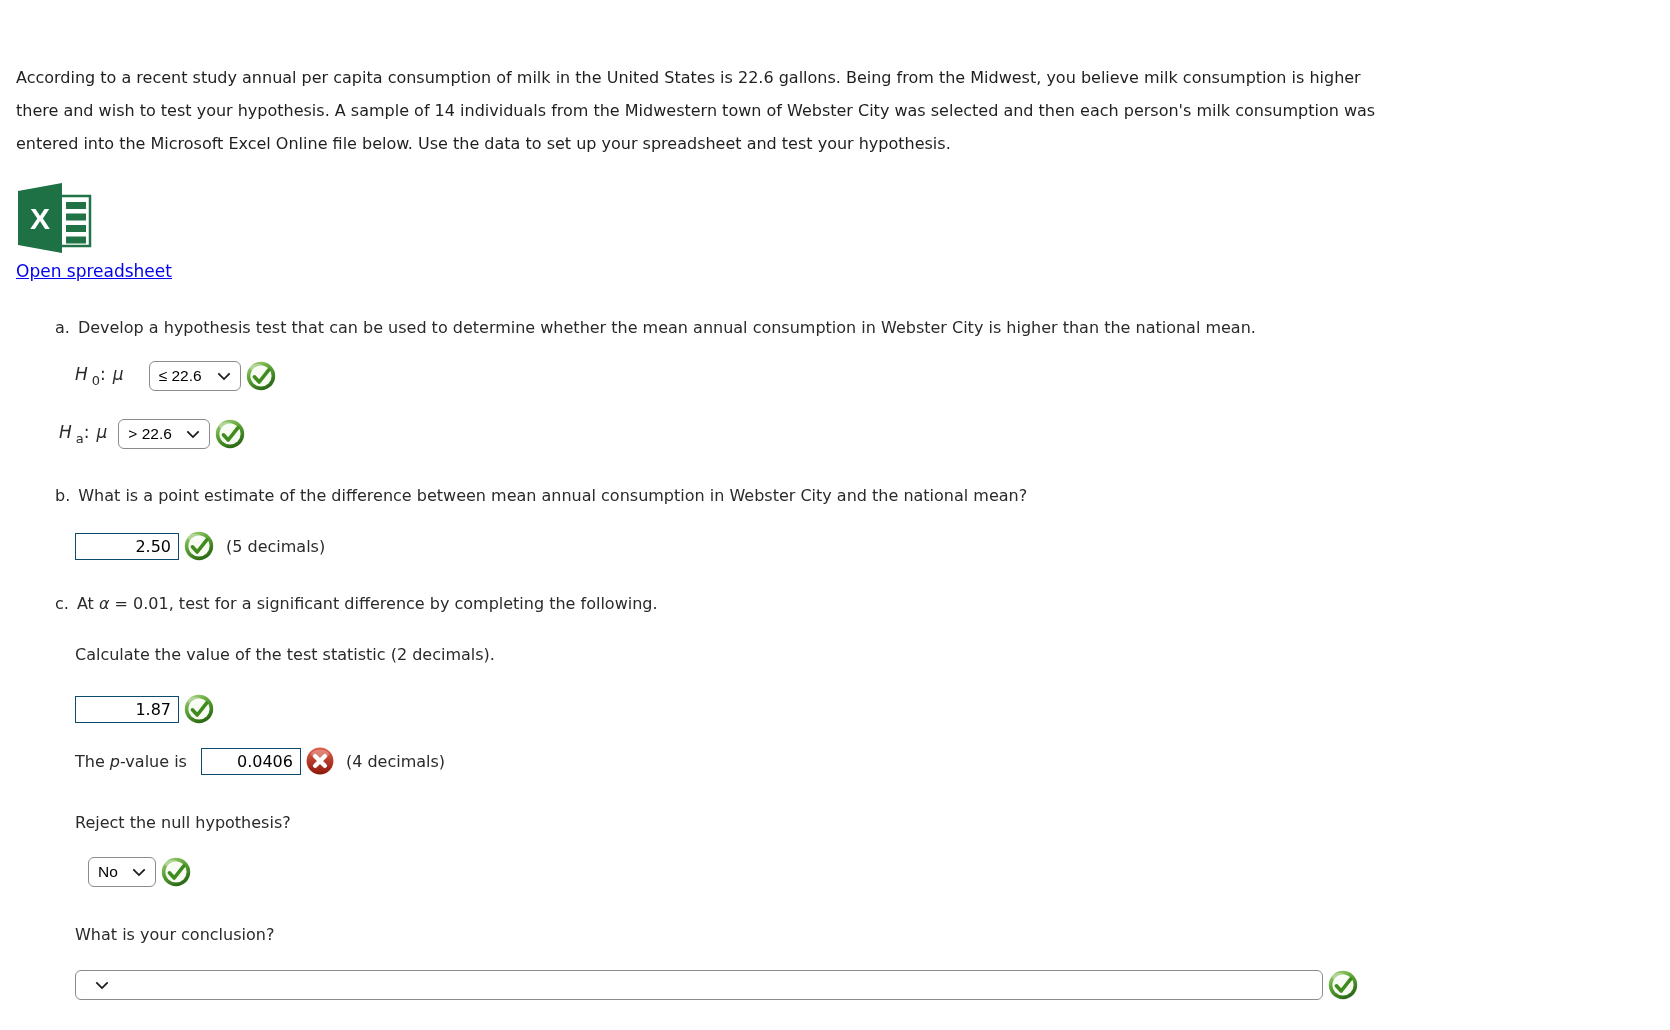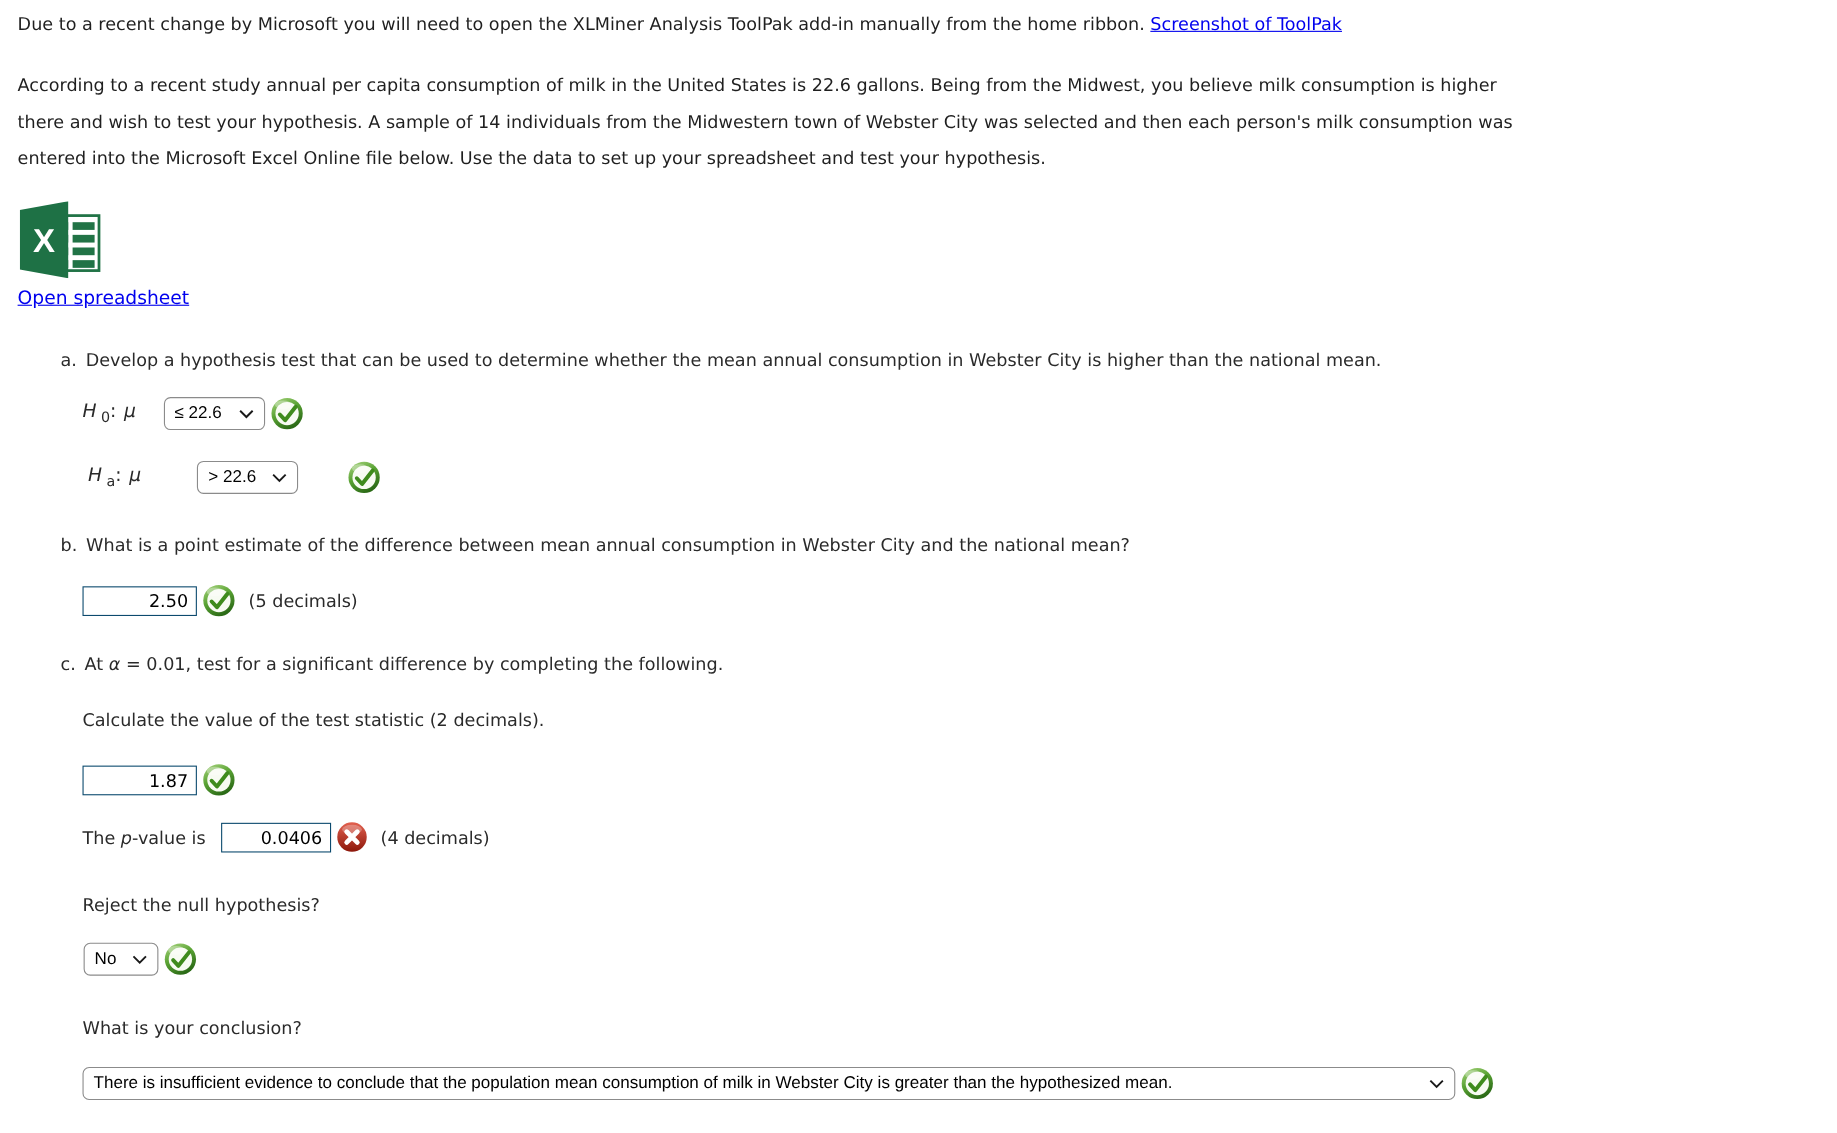--- a/index.html
+++ b/index.html
@@ -56,21 +56,20 @@
       <path d="M9.2 9.2 L18.8 18.8 M18.8 9.2 L9.2 18.8" stroke="#ffffff" stroke-width="4.4" stroke-linecap="round"></path>
     </g>
     <g id="ic-chevron">
       <polyline points="1.5,1.5 8,8 14.5,1.5" fill="none" stroke="#1a1a1a" stroke-width="2"></polyline>
     </g>
   </defs>
 </svg>
 
 <div id="page">
 
-  <div class="abs para" style="left:16px;top:12px;"><span>Due to a recent change by Microsoft you will need to open the XLMiner Analysis ToolPak add-in manually from the home ribbon.</span> <a class="link">Screenshot of ToolPak</a></div>
 
   <div class="abs" style="left:16px;top:61px;">
     <div class="p2line">According to a recent study annual per capita consumption of milk in the United States is 22.6 gallons. Being from the Midwest, you believe milk consumption is higher</div>
     <div class="p2line">there and wish to test your hypothesis. A sample of 14 individuals from the Midwestern town of Webster City was selected and then each person's milk consumption was</div>
     <div class="p2line">entered into the Microsoft Excel Online file below. Use the data to set up your spreadsheet and test your hypothesis.</div>
   </div>
 
   <div class="abs" style="left:18px;top:183px;">
     <svg width="74" height="70" viewBox="0 0 74 70">
       <rect x="33" y="13" width="39" height="50" fill="#ffffff" stroke="#217346" stroke-width="2.5"></rect>
@@ -97,21 +96,21 @@
       <span class="sel-text">≤ 22.6</span>
       <svg class="chev" width="14" height="9" viewBox="0 0 16 10">
           <use href="#ic-chevron"></use>
         </svg>
     </div>
     <svg class="ck ic-ml" viewBox="0 0 30 30">
         <use href="#ic-check"></use>
       </svg>
   </div>
 
-  <div class="abs row" style="left:80px;top:419px;gap:40px;">
+  <div class="abs row" style="left:59px;top:419px;">
     <span class="expr"><i>H</i><sub>a</sub><span class="colon">:</span><i>μ</i></span>
     <div class="sel" style="width:92px;margin-left:11px;">
       <span class="sel-text">&gt; 22.6</span>
       <svg class="chev" width="14" height="9" viewBox="0 0 16 10">
           <use href="#ic-chevron"></use>
         </svg>
     </div>
     <svg class="ck ic-ml" viewBox="0 0 30 30">
         <use href="#ic-check"></use>
       </svg>
@@ -142,37 +141,36 @@
     <span class="plabel"><span>The</span> <i>p</i><span>-value is</span></span>
     <input class="ans" style="width: 100px; margin-left: 14px; padding-left: 21px;" readonly="" value="0.0406">
     <svg class="ic-ml" width="28" height="28" viewBox="0 0 28 28">
         <use href="#ic-x"></use>
       </svg>
     <span class="hint">(4 decimals)</span>
   </div>
 
   <div class="abs subq" style="left:75px;top:813px;">Reject the null hypothesis?</div>
 
-  <div class="abs row" style="left:76px;top:857px;">
+  <div class="abs row" style="left:88px;top:857px;">
     <div class="sel" style="width:68px;">
       <span class="sel-text">No</span>
       <svg class="chev" width="14" height="9" viewBox="0 0 16 10">
           <use href="#ic-chevron"></use>
         </svg>
     </div>
     <svg class="ck ic-ml" viewBox="0 0 30 30">
         <use href="#ic-check"></use>
       </svg>
   </div>
 
   <div class="abs subq" style="left:75px;top:925px;">What is your conclusion?</div>
 
   <div class="abs row" style="left:75px;top:970px;">
     <div class="sel" style="width:1248px;">
-      <span class="sel-text">There is insufficient evidence to conclude that the population mean consumption of milk in Webster City is greater than the hypothesized mean.</span>
       <svg class="chev" width="14" height="9" viewBox="0 0 16 10">
           <use href="#ic-chevron"></use>
         </svg>
     </div>
     <svg class="ck ic-ml" viewBox="0 0 30 30">
         <use href="#ic-check"></use>
       </svg>
   </div>
 
 </div>

